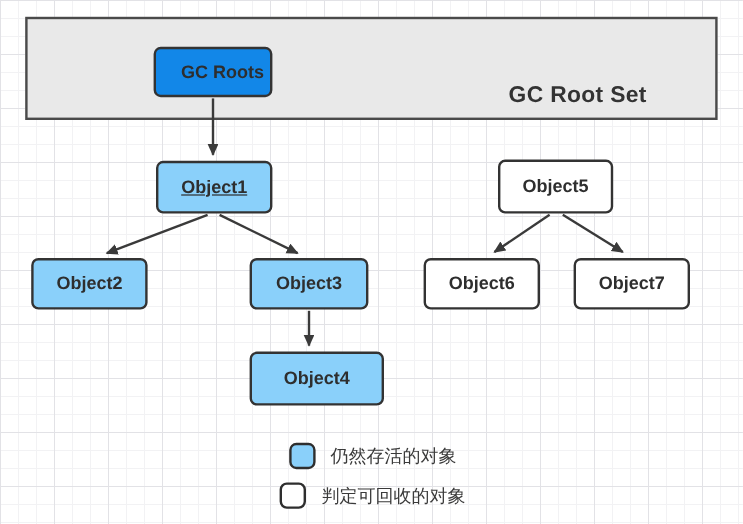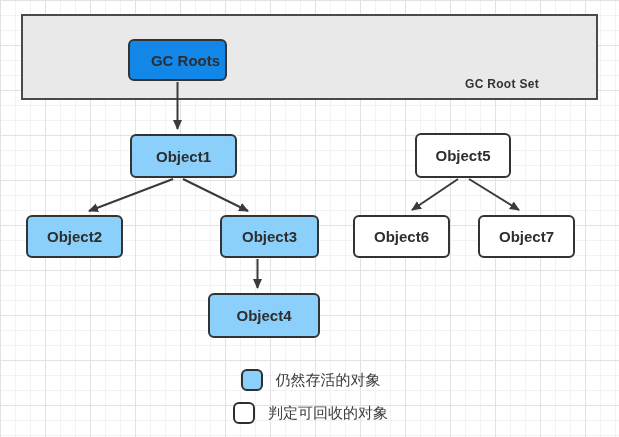--- a/index.html
+++ b/index.html
@@ -20,21 +20,21 @@
   .banner {
     position: absolute;
     left: 21px; top: 14px;
     width: 577px; height: 86px;
     background: #e9e9e9;
     border: 2px solid #4a4a4a;
   }
   .banner-label {
     position: absolute;
     right: 57px; bottom: 7px;
-    font-size: 12px;
+    font-size: 19px;
     font-weight: bold;
     color: #333333;
     letter-spacing: 0.3px;
   }
 
   .node {
     position: absolute;
     border: 2px solid #333333;
     border-radius: 6px;
     display: flex;
@@ -42,23 +42,23 @@
     justify-content: center;
     font-size: 15px;
     font-weight: bold;
     color: #2e2e2e;
   }
   .node.root        { background: #1287e8; padding-left: 16px; }
   .node.alive       { background: #8ad0fa; }
   .node.recyclable  { background: #ffffff; }
 
   #n-gcroots { left: 128px; top: 39px;  width: 99px;  height: 42px; }
-  #n-obj1    { left: 130px; top: 134px; width: 107px;  height: 44px; }
+  #n-obj1    { left: 130px; top: 134px; width: 97px;  height: 44px; text-decoration: underline; }
   #n-obj2    { left: 26px;  top: 215px; width: 97px;  height: 43px; }
-  #n-obj3    { left: 208px; top: 215px; width: 99px;  height: 43px; margin-left: 12px; }
+  #n-obj3    { left: 208px; top: 215px; width: 99px;  height: 43px; }
   #n-obj4    { left: 208px; top: 293px; width: 112px; height: 45px; }
   #n-obj5    { left: 415px; top: 133px; width: 96px;  height: 45px; }
   #n-obj6    { left: 353px; top: 215px; width: 97px;  height: 43px; }
   #n-obj7    { left: 478px; top: 215px; width: 97px;  height: 43px; }
 
   svg.edges {
     position: absolute;
     left: 0; top: 0;
     width: 619px; height: 437px;
     pointer-events: none;

